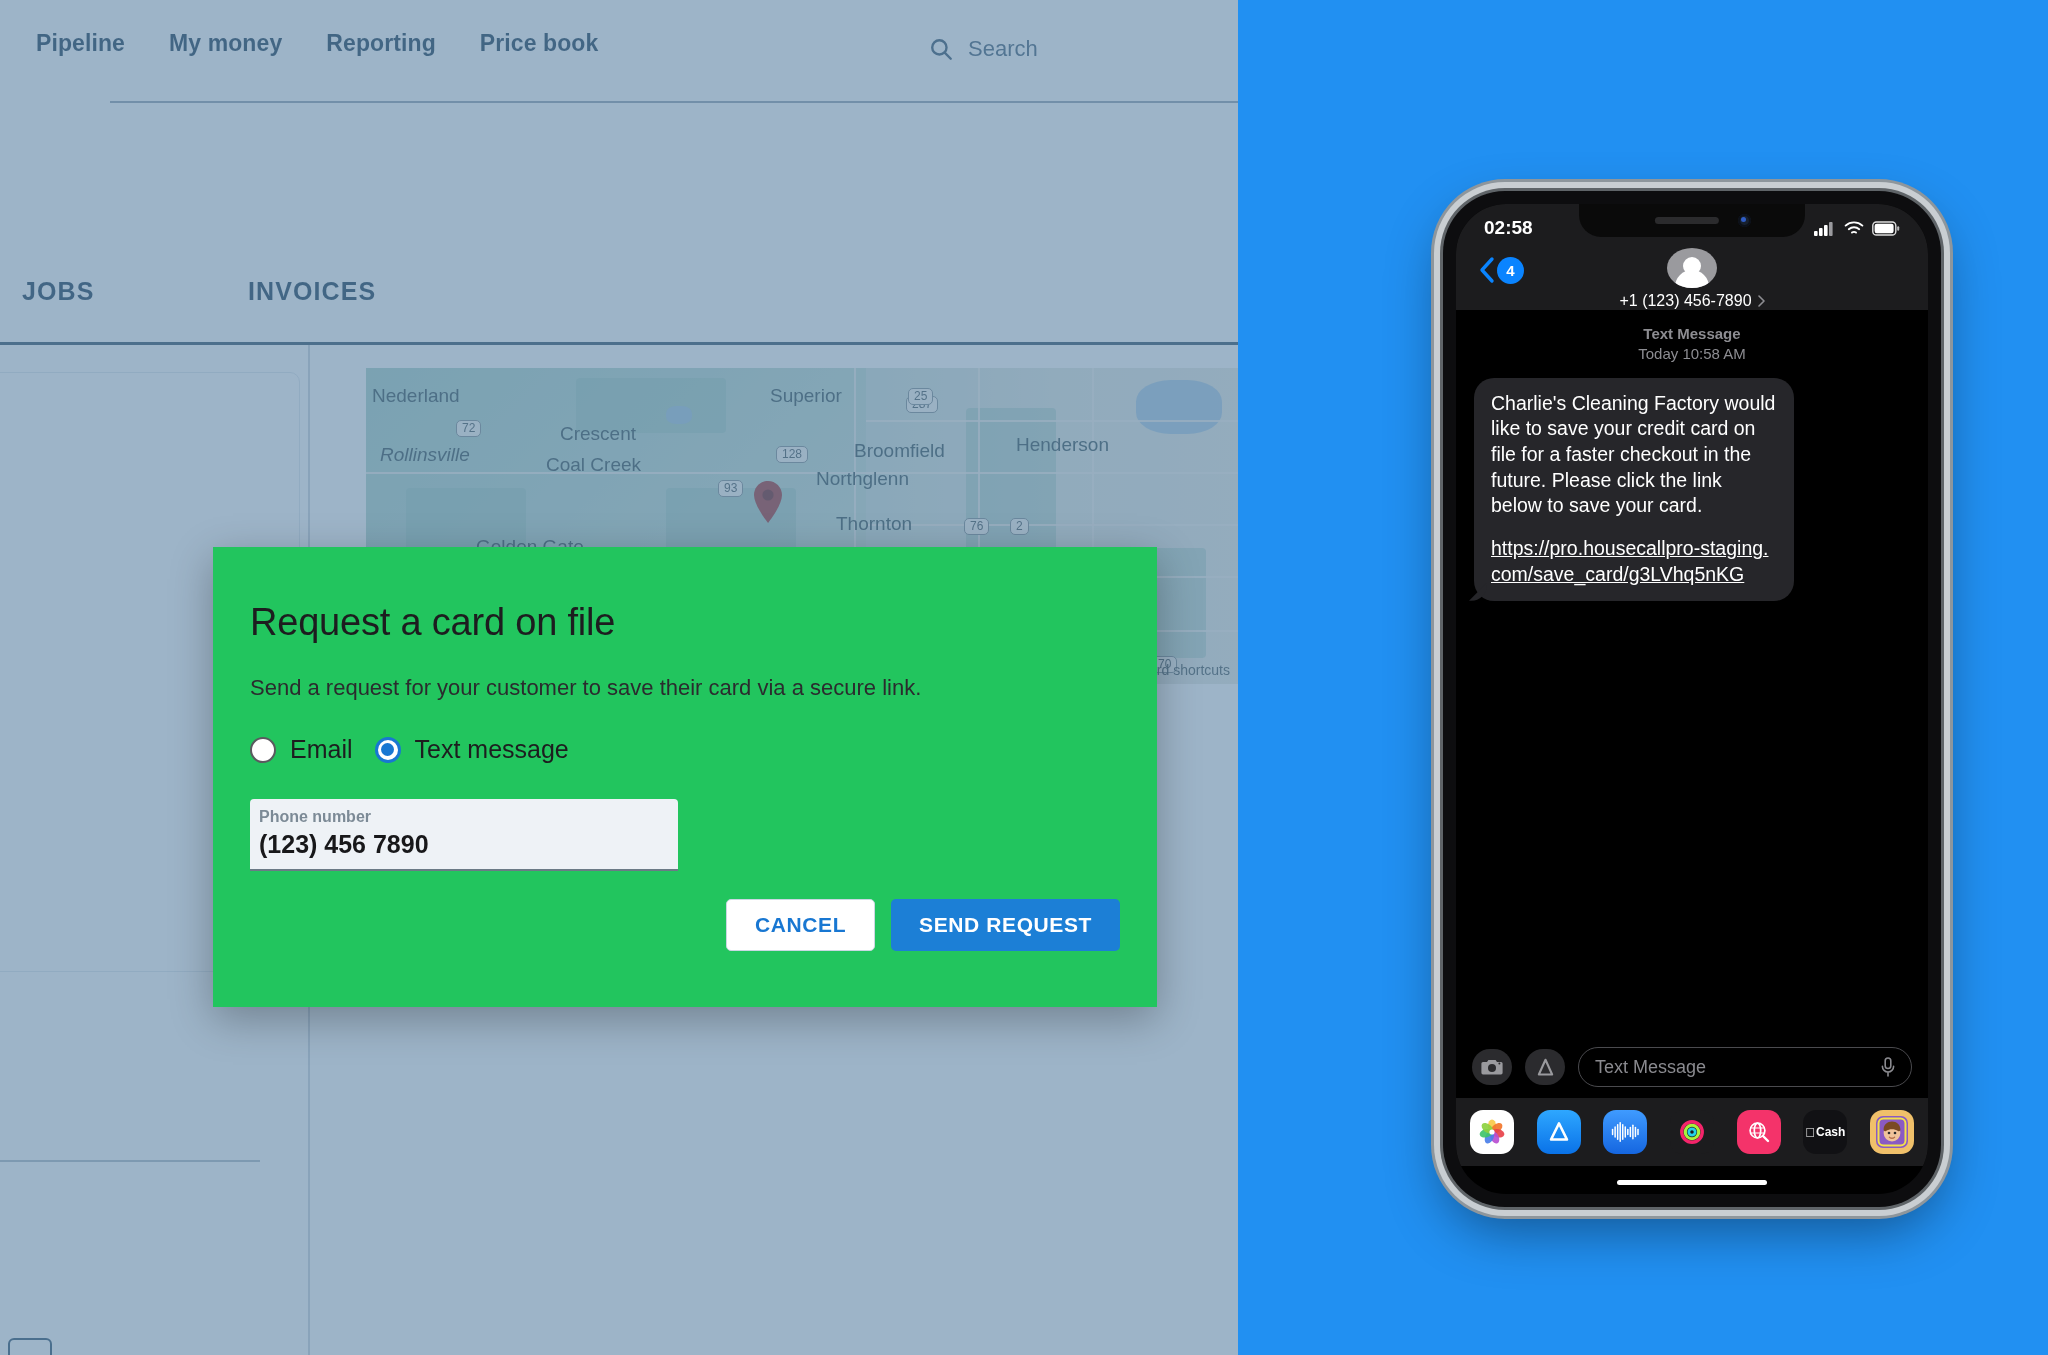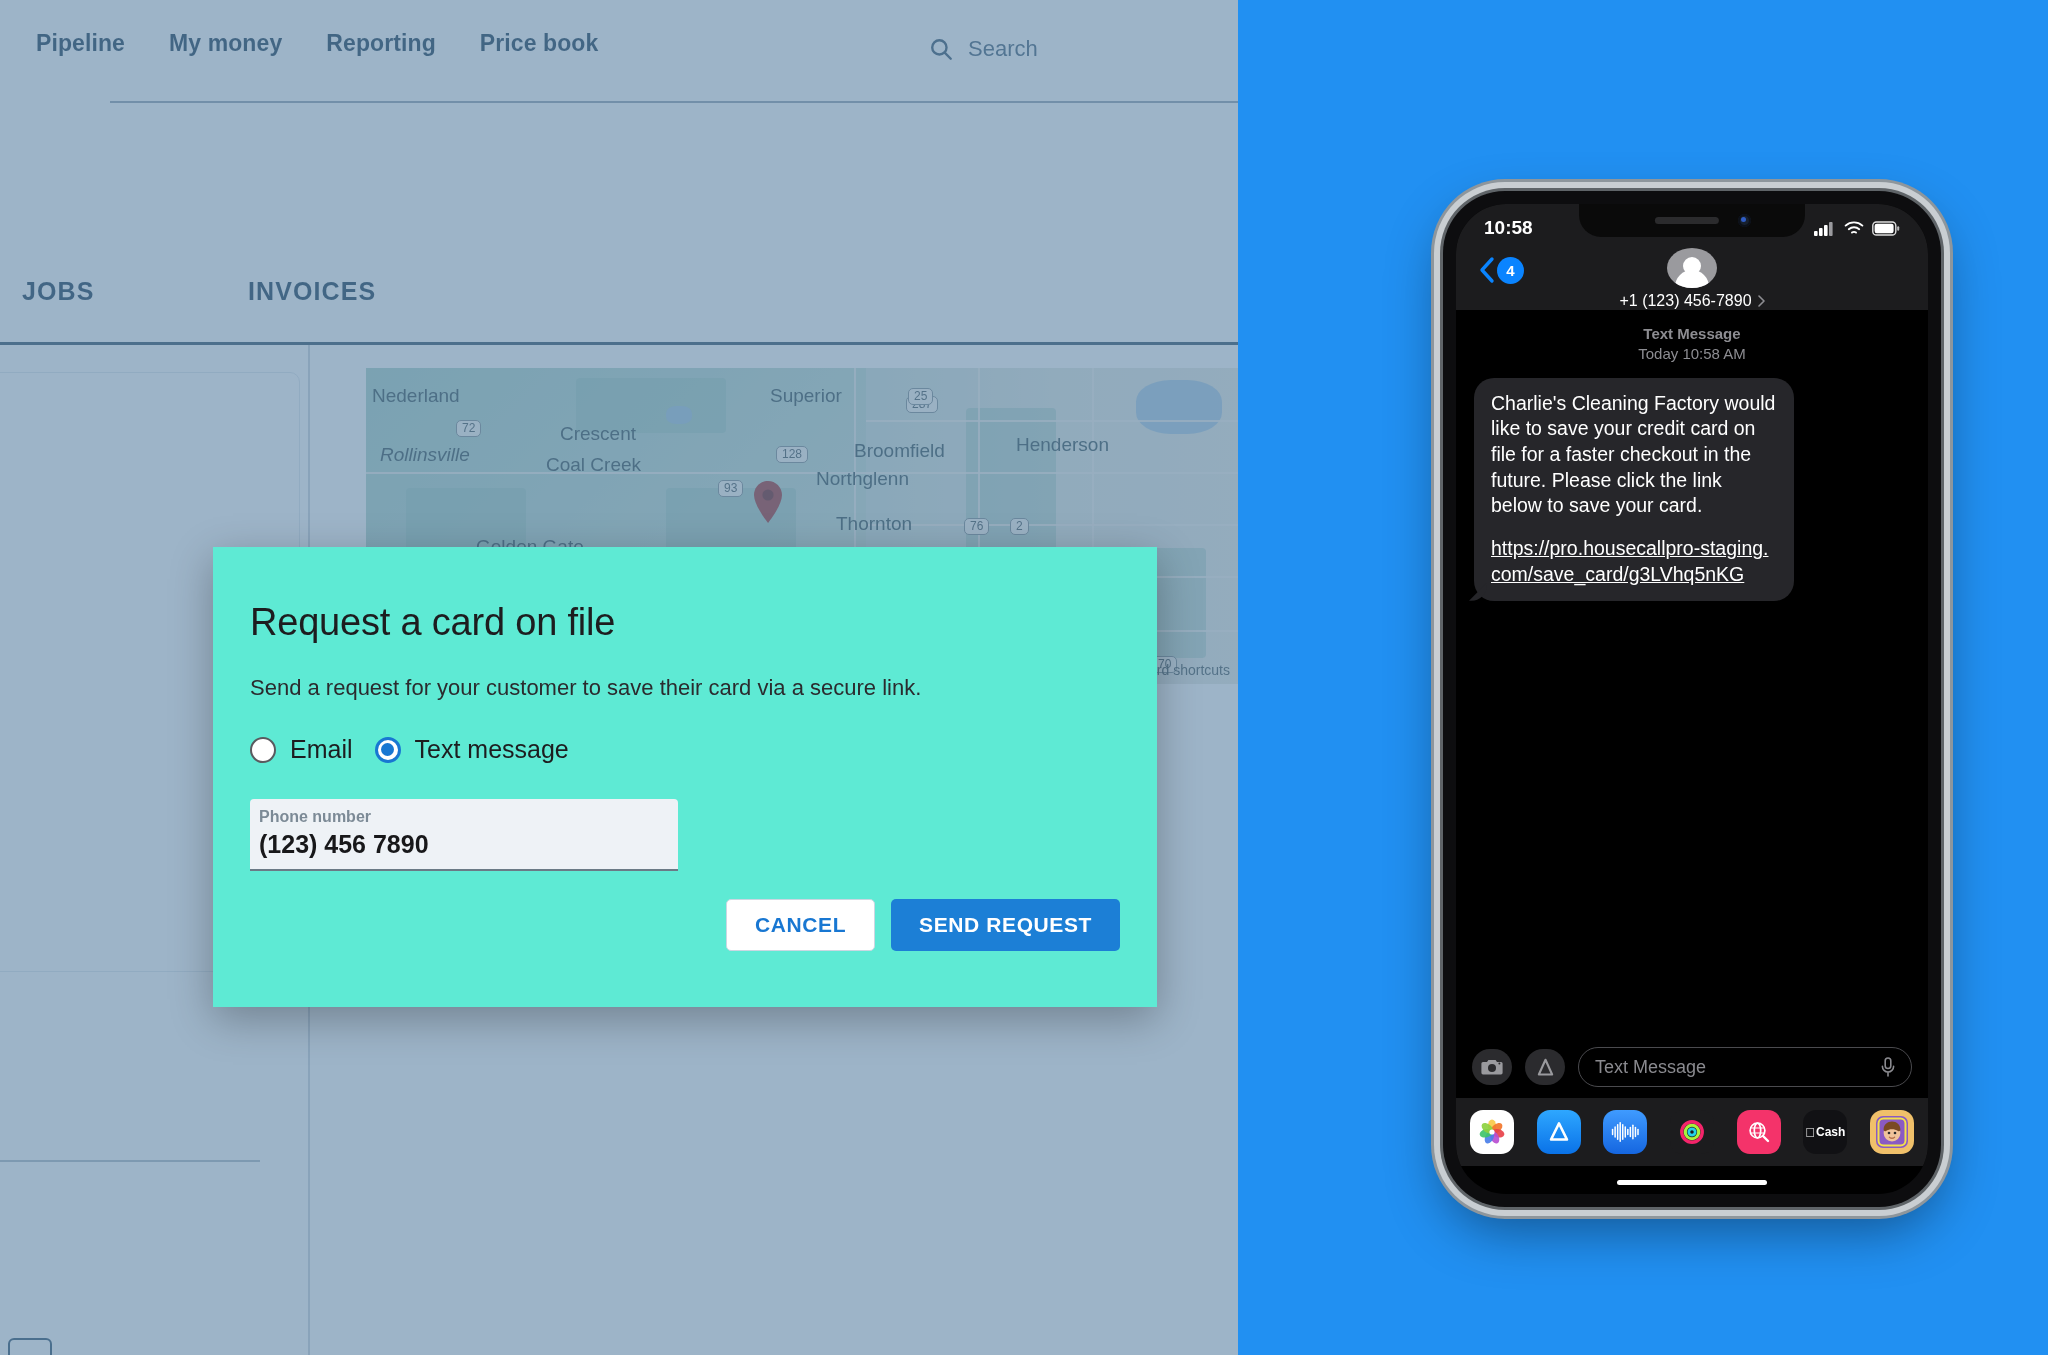--- a/index.html
+++ b/index.html
@@ -131,21 +131,21 @@
   .dim2 {
     position: absolute; left: 0; top: 0;
     width: 1238px; height: 1355px;
     background: rgba(97,134,166,.62);
   }
 
   
   .modal {
     position: absolute; left: 213px; top: 547px;
     width: 944px; height: 460px;
-    background: #5eead4;
+    background: #22c55e;
     box-shadow: 0 12px 40px rgba(0,0,0,.28);
   }
   .modal-title {
     position: absolute; left: 37px; top: 54px;
     font-size: 38px; color: #1d1d1f; font-weight: 400;
     letter-spacing: -.2px;
   }
   .modal-sub {
     position: absolute; left: 37px; top: 128px;
     font-size: 22px; color: #2b2b2e;
@@ -462,21 +462,21 @@
 
   <div class="phone">
     <div class="phone-screen">
 
       <div class="notch">
         <div class="notch-speaker"></div>
         <div class="notch-cam"></div>
       </div>
 
       <div class="statusbar">
-        <span class="sb-time">10:58</span>
+        <span class="sb-time">02:58</span>
         <span class="sb-right">
           <svg width="22" height="15" viewBox="0 0 22 15">
             <rect x="0" y="10" width="3.6" height="5" rx="1" fill="#fff"></rect>
             <rect x="5" y="7" width="3.6" height="8" rx="1" fill="#fff"></rect>
             <rect x="10" y="4" width="3.6" height="11" rx="1" fill="#fff"></rect>
             <rect x="15" y="1" width="3.6" height="14" rx="1" fill="#9a9a9e"></rect>
           </svg>
           <svg width="20" height="15" viewBox="0 0 20 15" fill="none" stroke="#fff" stroke-width="1.9">
             <path d="M1.6 4.6a12.5 12.5 0 0 1 16.8 0" stroke-linecap="round"></path>
             <path d="M4.8 8.2a8 8 0 0 1 10.4 0" stroke-linecap="round"></path>

